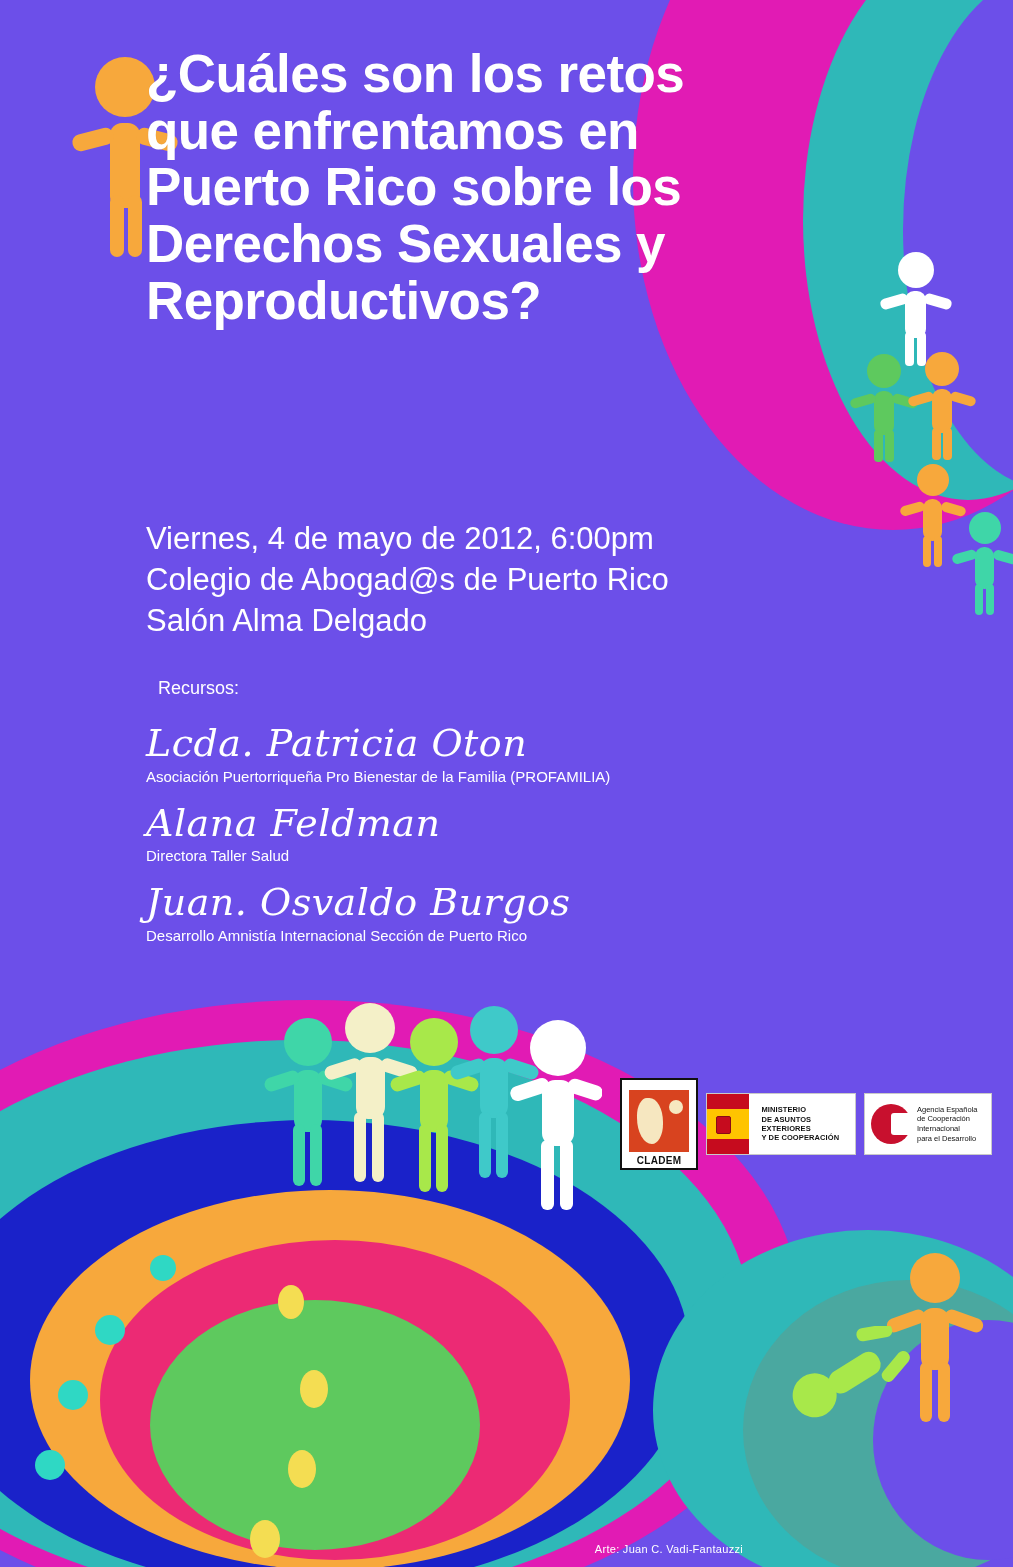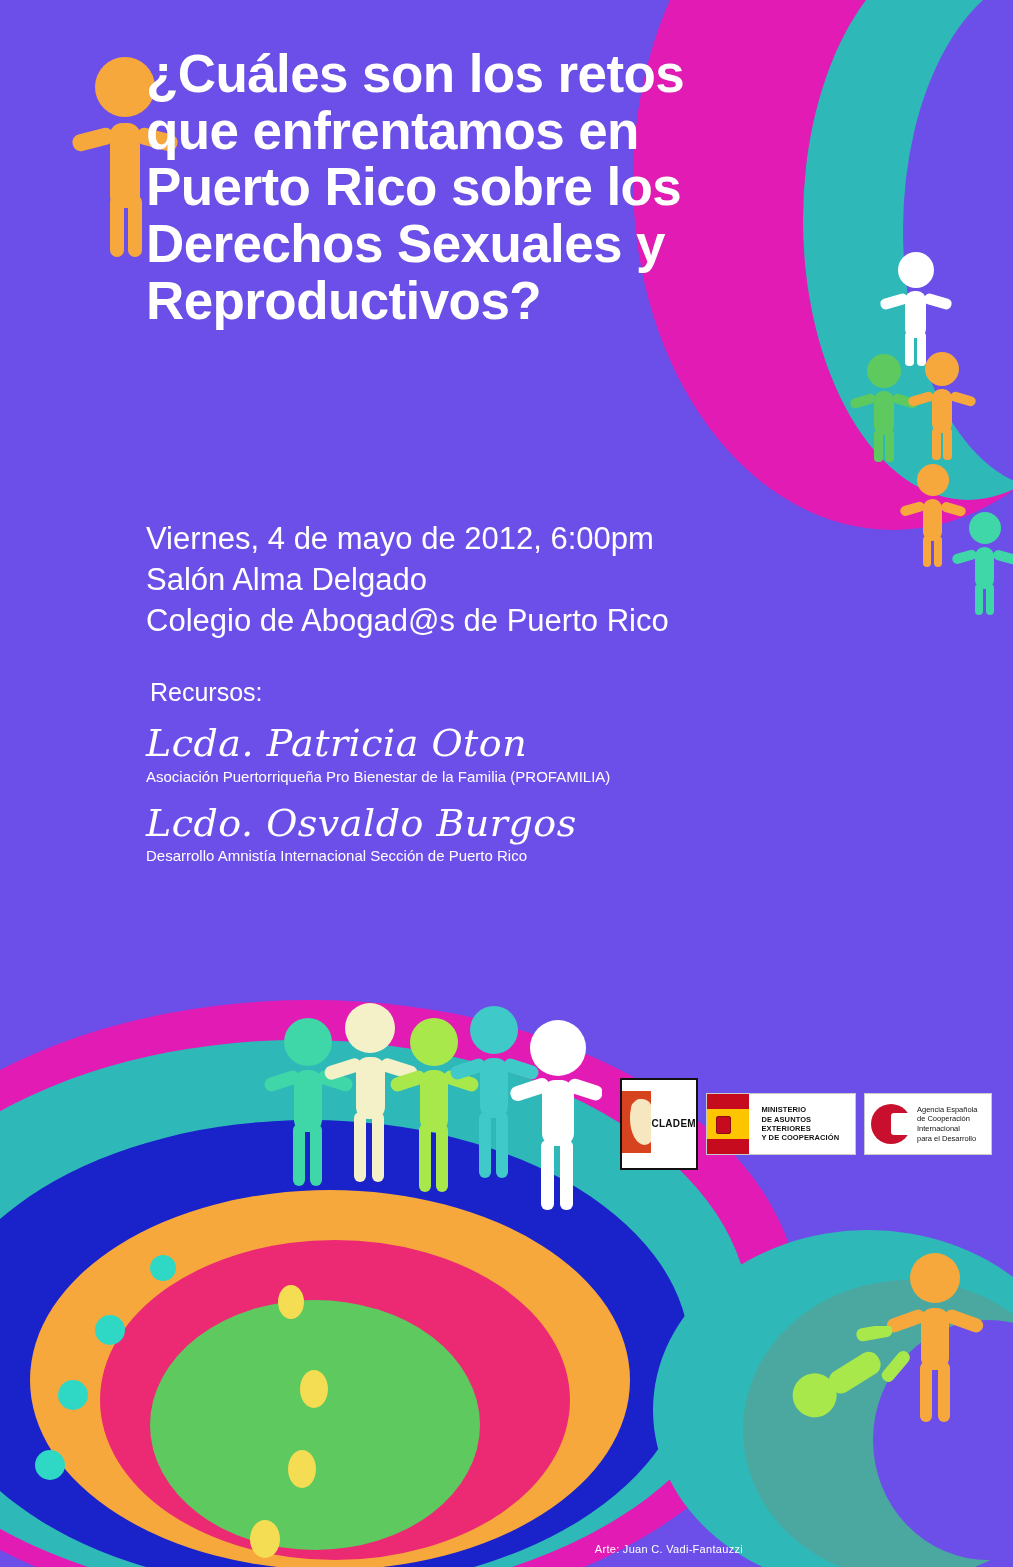--- a/index.html
+++ b/index.html
@@ -96,22 +96,22 @@
     letter-spacing:-0.6px;
     text-shadow:0 0 1px rgba(0,0,0,.15);
   }
   .headline div{white-space:nowrap;}
 
   .when{
     position:absolute;left:146px;top:518px;width:760px;
     color:#ffffff;font-size:31px;line-height:1.33;
   }
   .recursos-label{
-    position:absolute;left:150px;top:678px;
-    color:#ffffff;font-size:25px;
+    position:absolute;left:158px;top:678px;
+    color:#ffffff;font-size:18px;
   }
   .speakers{
     position:absolute;left:146px;top:722px;width:800px;color:#fff;
   }
   .spk{margin-bottom:16px;}
   .spk-name{
     font-family:"DejaVu Serif", serif;
     font-style:italic;
     font-size:38px;
     line-height:1.15;
@@ -125,21 +125,21 @@
 
   .credit{
     position:absolute;right:270px;bottom:12px;
     color:#ffffff;font-size:11px;letter-spacing:.3px;
   }
 
   
   .logos{position:absolute;left:620px;top:1078px;display:flex;align-items:center;gap:8px;}
   .logo-cladem{
     width:78px;height:92px;background:#ffffff;border:2px solid #111;
-    display:flex;align-items:center;justify-content:flex-end;
+    display:flex;flex-direction:column;align-items:center;justify-content:flex-end;
     padding-bottom:2px;box-sizing:border-box;position:relative;
   }
   .cladem-art{
     width:60px;height:62px;background:#d8431f;margin-bottom:3px;position:relative;overflow:hidden;
   }
   .cladem-art:before{
     content:"";position:absolute;left:8px;top:8px;width:26px;height:46px;
     background:#f6e7c0;border-radius:40% 55% 45% 60%;
   }
   .cladem-art:after{
@@ -335,33 +335,37 @@
   <div class="headline">
     <div>¿Cuáles son los retos</div>
     <div>que enfrentamos en</div>
     <div>Puerto Rico sobre los</div>
     <div>Derechos Sexuales y</div>
     <div>Reproductivos?</div>
   </div>
 
   <div class="when">
     <div>Viernes, 4 de mayo de 2012, 6:00pm</div>
+    <div>Colegio de Abogad@s de Puerto Rico</div>
     <div>Salón Alma Delgado</div>
-    <div>Colegio de Abogad@s de Puerto Rico</div>
   </div>
 
   <div class="recursos-label">Recursos:</div>
 
   <div class="speakers">
     <div class="spk">
       <div class="spk-name">Lcda. Patricia Oton</div>
       <div class="spk-org">Asociación Puertorriqueña Pro Bienestar de la Familia (PROFAMILIA)</div>
     </div>
     <div class="spk">
-      <div class="spk-name">Lcdo. Osvaldo Burgos</div>
+      <div class="spk-name">Alana Feldman</div>
+      <div class="spk-org">Directora Taller Salud</div>
+    </div>
+    <div class="spk">
+      <div class="spk-name">Juan. Osvaldo Burgos</div>
       <div class="spk-org">Desarrollo Amnistía Internacional Sección de Puerto Rico</div>
     </div>
   </div>
 
   <div class="logos">
 
     <div class="logo-cladem">
       <div class="cladem-art"></div>
       <div class="cladem-text">CLADEM</div>
     </div>

